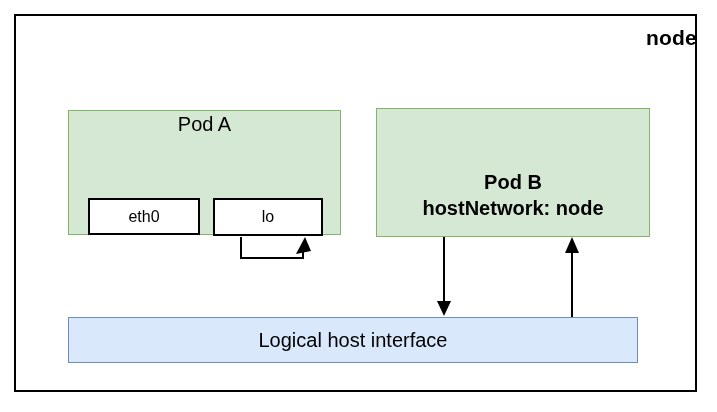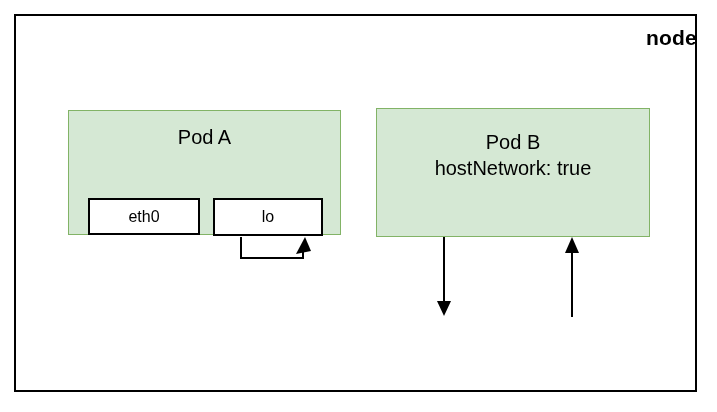--- a/index.html
+++ b/index.html
@@ -44,32 +44,33 @@
     font-size: 20px;
   }
   .pod-a {
     left: 68px;
     top: 110px;
     width: 273px;
     height: 125px;
   }
   .pod-a-label {
     display: block;
-    margin-top: 15px;
+    margin-top: 2px;
   }
   .pod-b {
     left: 376px;
     top: 108px;
     width: 274px;
     height: 129px;
   }
   .pod-b-text {
     display: block;
-    margin-top: 20px;
+    margin-top: 60px;
     line-height: 26px;
+    font-weight: bold;
   }
   .iface {
     position: absolute;
     box-sizing: border-box;
     background: #ffffff;
     border: 2px solid var(--outline, #000);
     text-align: center;
     font-size: 16px;
     line-height: 33px;
   }
@@ -133,24 +134,27 @@
     <span>eth0</span>
   </div>
 
   <div class="iface iface-lo">
     <span>lo</span>
   </div>
 
   <div class="pod pod-b">
     <span class="pod-b-text">
       <span>Pod B</span><br>
-      <span>hostNetwork: true</span>
+      <span>hostNetwork: node</span>
     </span>
   </div>
 
+  <div class="host-bar">
+    <span>Logical host interface</span>
+  </div>
 
   <svg class="arrows" viewBox="0 0 717 412" xmlns="http://www.w3.org/2000/svg">
 
     <g>
       <polyline class="arrow-line" points="241,237 241,258 303,258 303,250"></polyline>
       <polygon class="arrow-head" points="305,237 296,254 311,251"></polygon>
     </g>
 
     <g>
       <line class="arrow-line" x1="444" y1="237" x2="444" y2="302"></line>

